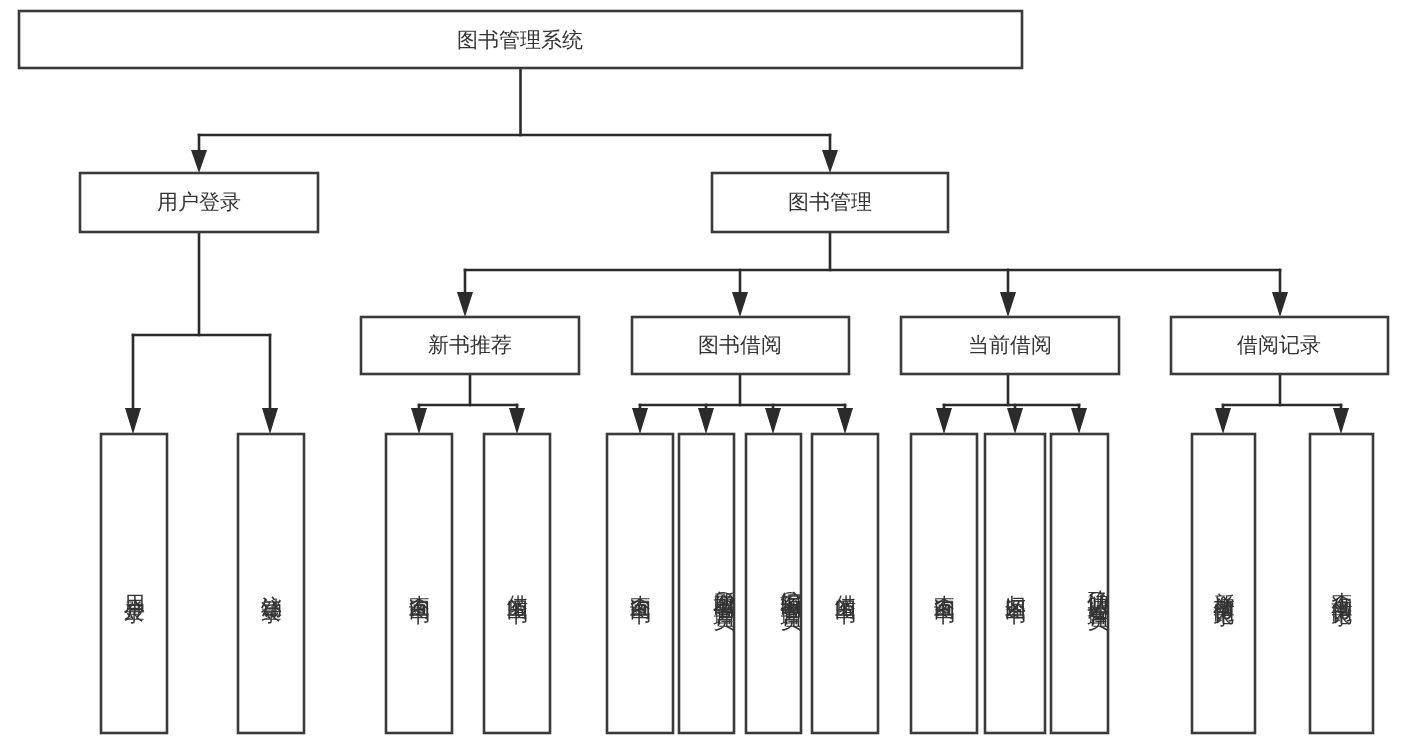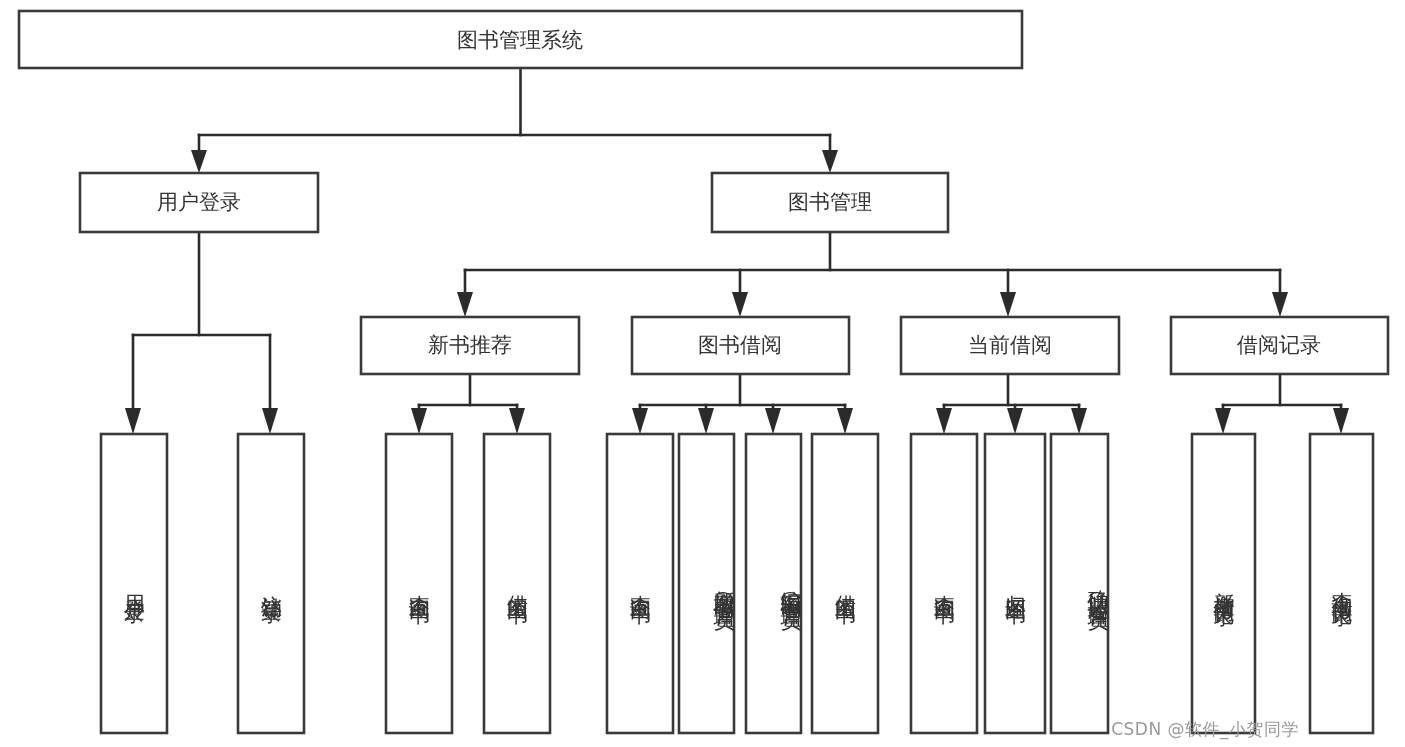--- a/index.html
+++ b/index.html
@@ -219,15 +219,14 @@
   <div class="leaf-text-box" style="left:607px; top:434px; width:66px; height:299px;">查询图书</div>
   <div class="leaf-text-box" style="left:679px; top:434px; width:55px; height:299px; align-items:flex-start; padding-top:6px; box-sizing:border-box;">新增图书（管理员）</div>
   <div class="leaf-text-box" style="left:746px; top:434px; width:55px; height:299px; align-items:flex-start; padding-top:6px; box-sizing:border-box;">编辑图书（管理员）</div>
   <div class="leaf-text-box" style="left:812px; top:434px; width:66px; height:299px;">借阅图书</div>
   <div class="leaf-text-box" style="left:911px; top:434px; width:66px; height:299px;">查询图书</div>
   <div class="leaf-text-box" style="left:985px; top:434px; width:60px; height:299px;">归还图书</div>
   <div class="leaf-text-box" style="left:1051px; top:434px; width:57px; height:299px; align-items:flex-start; padding-top:6px; box-sizing:border-box;">确认归还（管理员）</div>
   <div class="leaf-text-box" style="left:1192px; top:434px; width:63px; height:299px;">新增借阅记录</div>
   <div class="leaf-text-box" style="left:1310px; top:434px; width:63px; height:299px;">查询借阅记录</div>
 
-  <div class="watermark">CSDN @软件_小贺同学</div>
 
 </div>
 
 </body></html>

